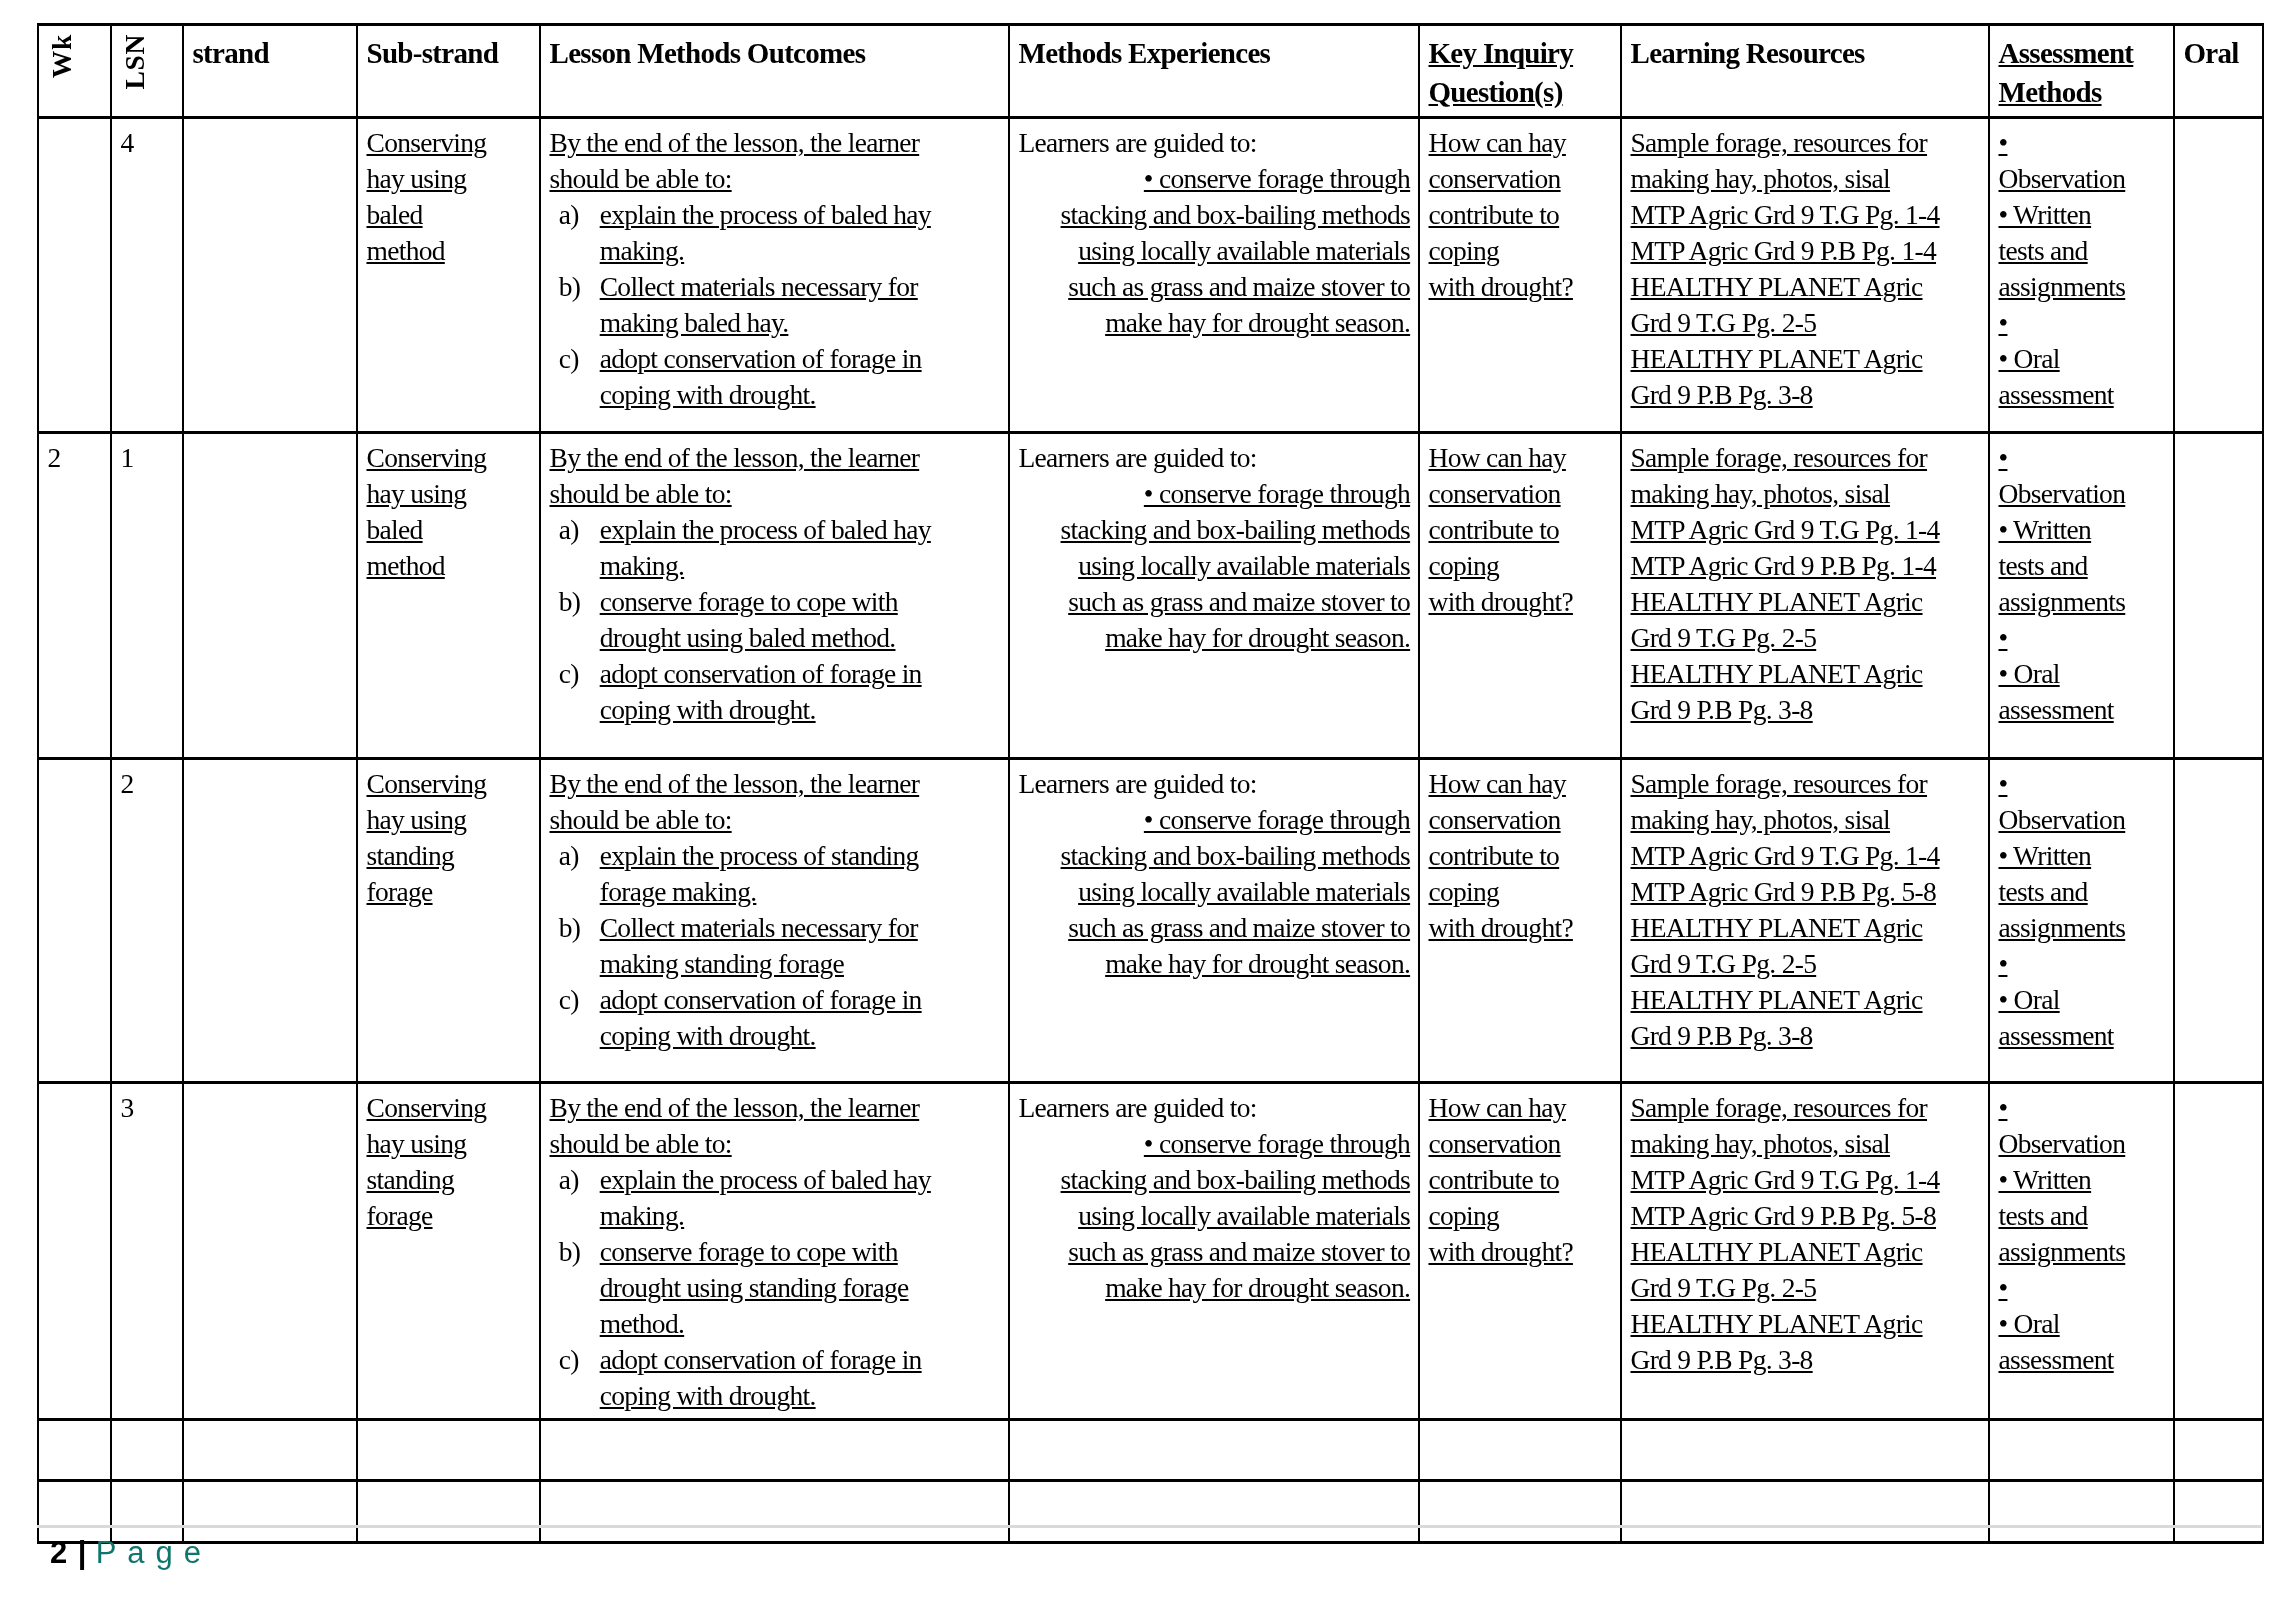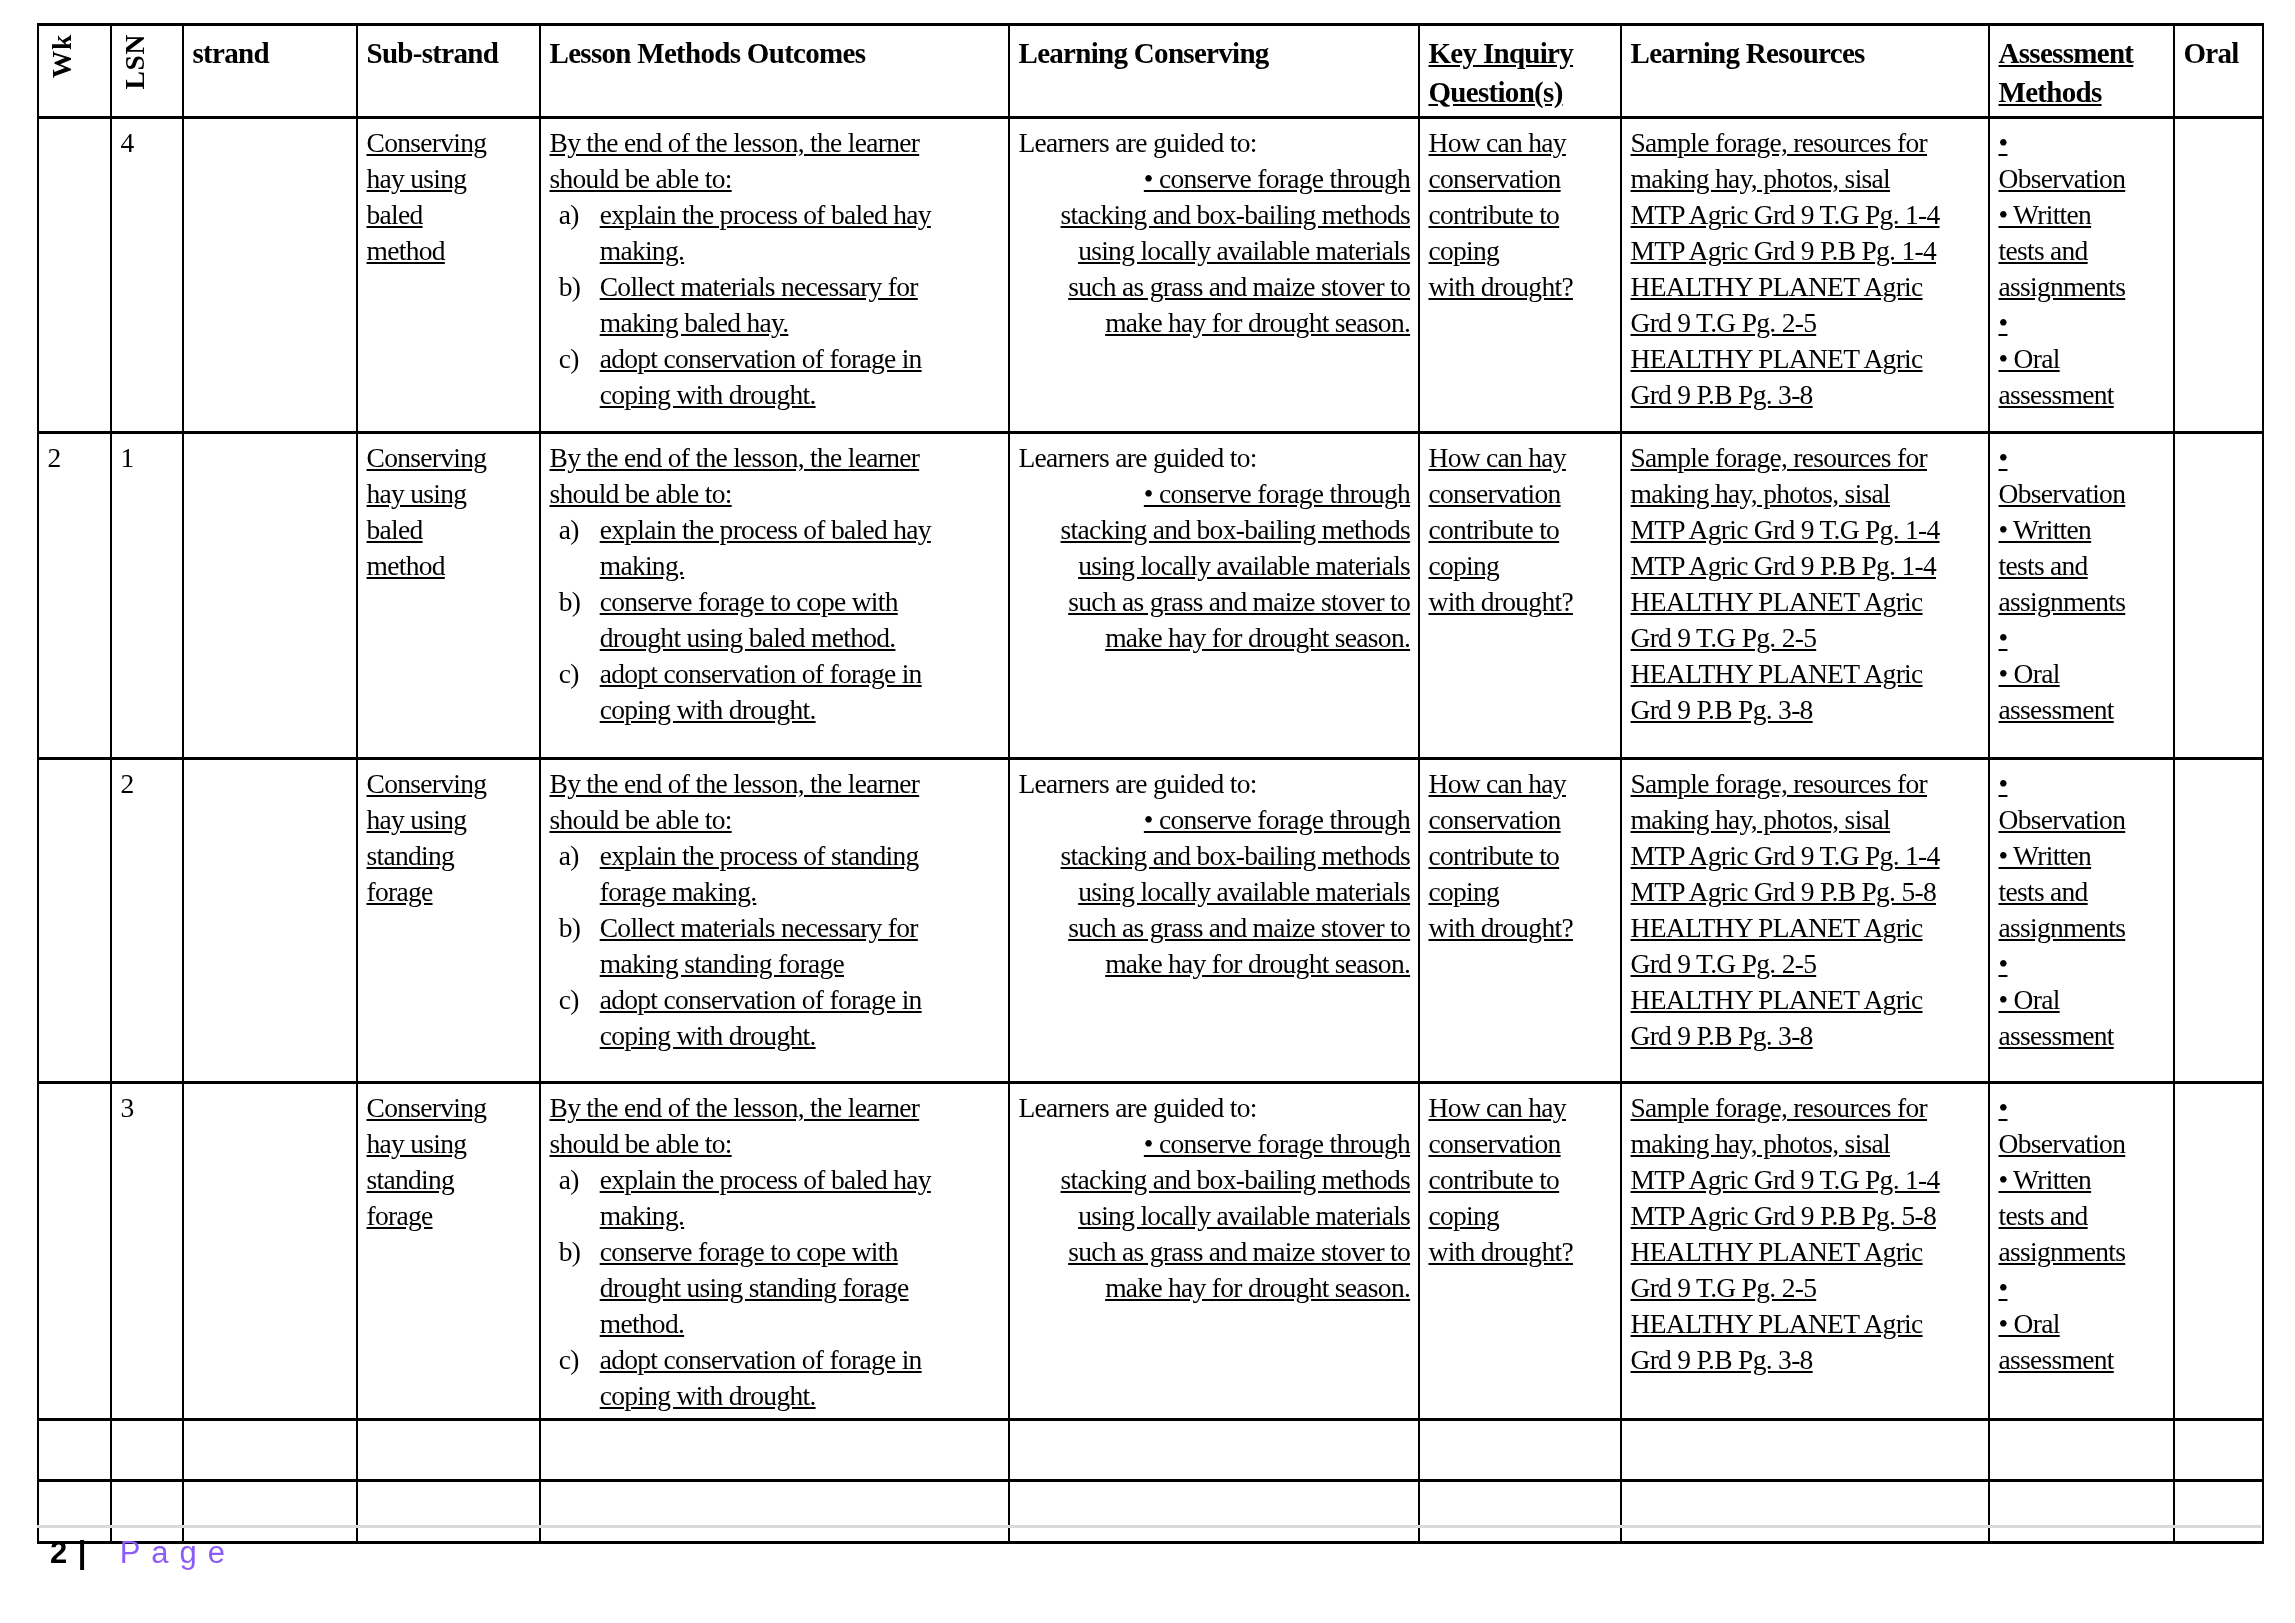--- a/index.html
+++ b/index.html
@@ -82,21 +82,21 @@
     left:50px;
     top:1533px;
     font-family:"Liberation Sans",sans-serif;
     font-size:31px;
     line-height:39px;
     display:flex;
     align-items:baseline;
   }
   .pnum{font-weight:bold;color:#000;}
   .psep{font-weight:bold;color:#000;margin:0 9.2px 0 10.5px;}
-  .plabel{color:#8b5cf6;letter-spacing:11px;margin-left:24px;}
+  .plabel{color:#0f766e;letter-spacing:11px;}
 </style>
 </head>
 <body>
 
 <div class="page">
 
   <table class="sow">
     <colgroup>
       <col style="width:73px">
         <col style="width:72px">
@@ -110,21 +110,21 @@
       <col style="width:89px">
     </colgroup>
 
     <tbody>
         <tr class="rh">
       <th class="vcell"><span class="vert">Wk</span></th>
       <th class="vcell"><span class="vert">LSN</span></th>
       <th>strand</th>
       <th>Sub-strand</th>
       <th>Lesson Methods Outcomes</th>
-      <th>Learning Conserving</th>
+      <th>Methods Experiences</th>
       <th class="pre">Key Inquiry
 Question(s)</th>
       <th>Learning Resources</th>
       <th class="pre">Assessment
 Methods</th>
       <th>Oral</th>
     </tr>
 
     <tr class="r1">
       <td class="num"></td>

